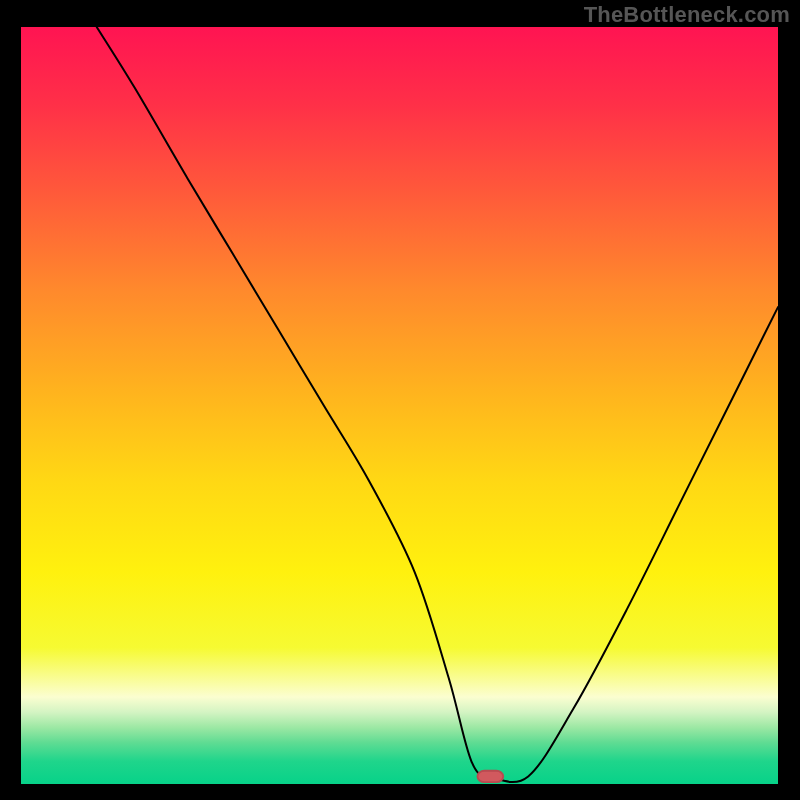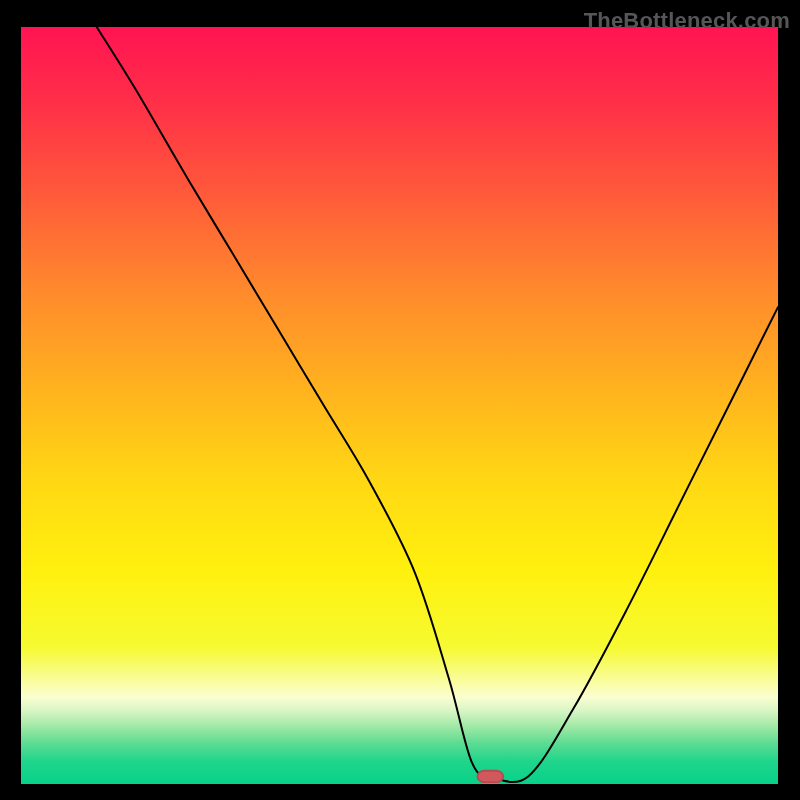--- a/index.html
+++ b/index.html
@@ -11,21 +11,21 @@
     overflow: hidden;
   }
   .frame {
     position: relative;
     width: 800px;
     height: 800px;
     background: #000;
   }
   .watermark {
     position: absolute;
-    top: 8px;
+    top: 2px;
     right: 10px;
     font-family: Arial, Helvetica, sans-serif;
     font-size: 22px;
     font-weight: 600;
     color: #565656;
     letter-spacing: 0.2px;
     z-index: 5;
   }
   svg.plot {
     position: absolute;

